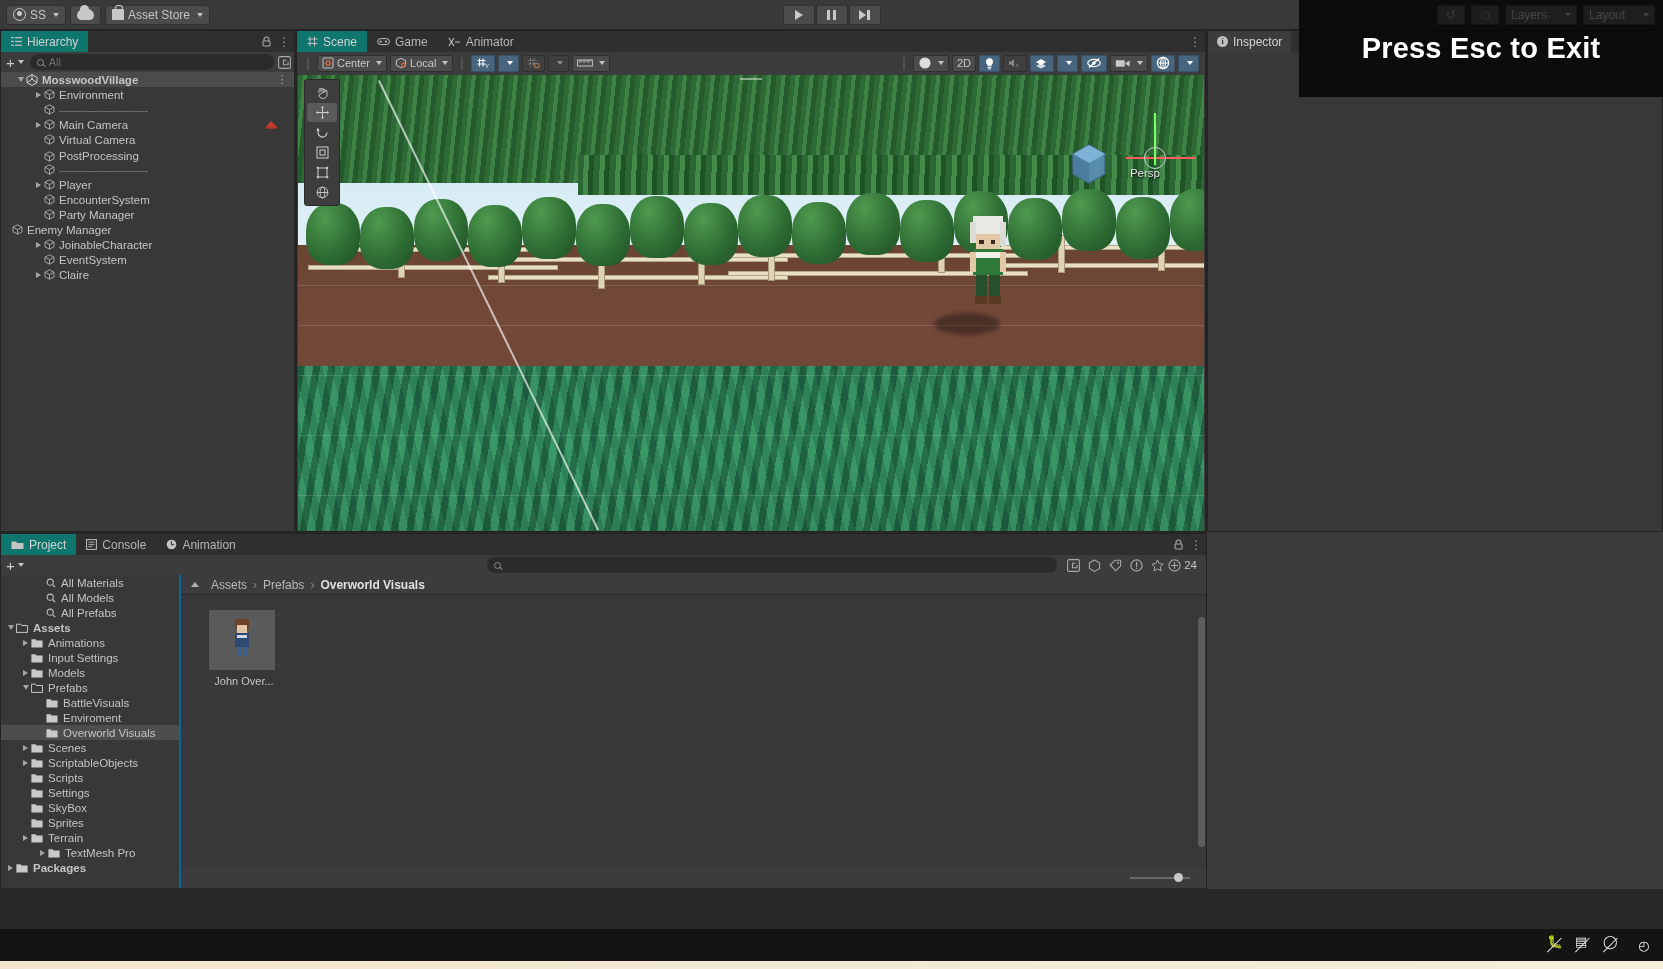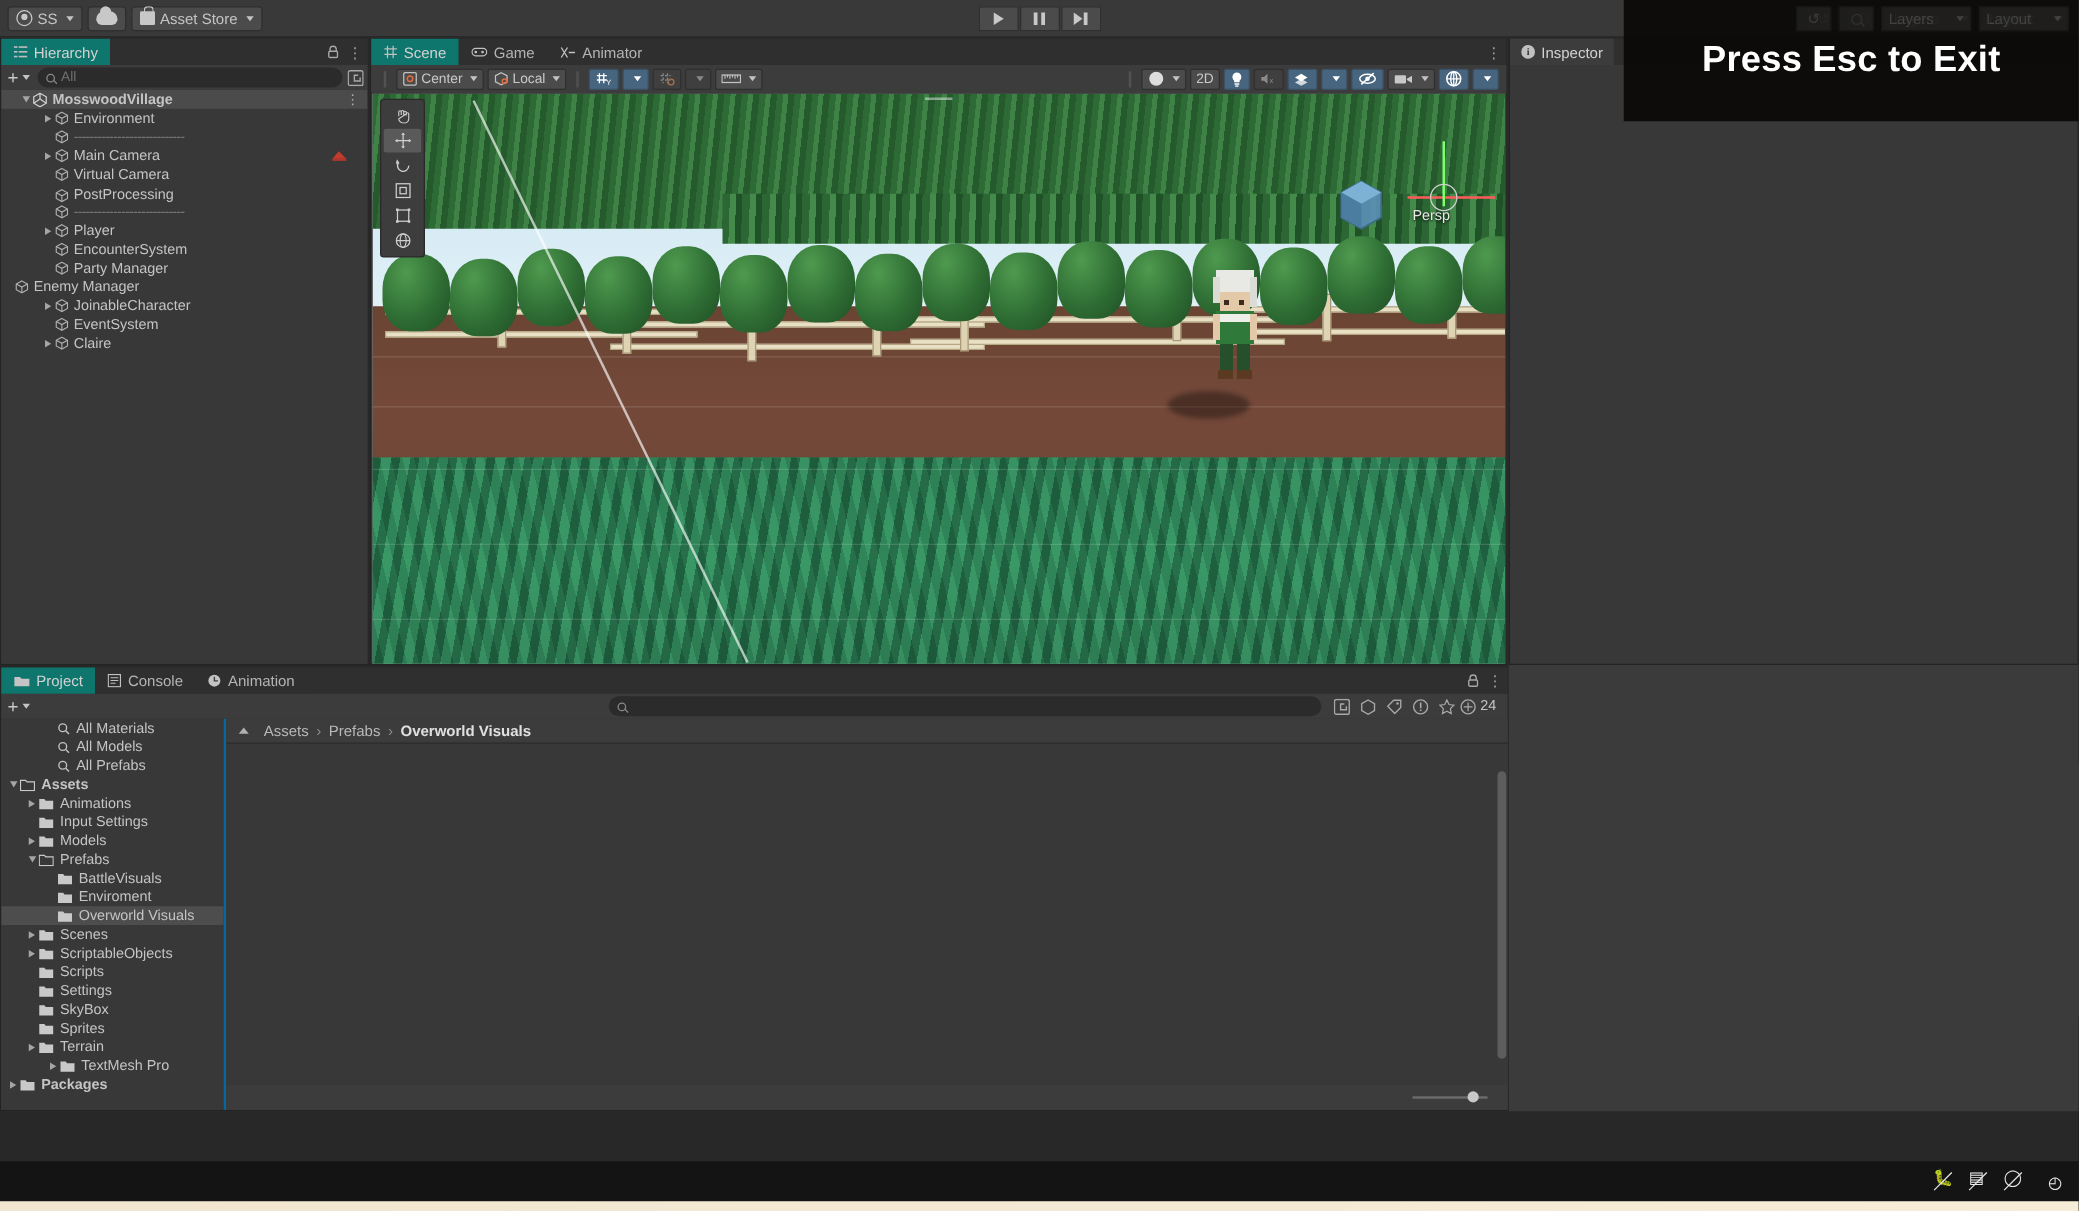--- a/index.html
+++ b/index.html
@@ -1024,20 +1024,33 @@
       <div class="p-right">
         <div class="breadcrumb">
           <span class="up-arrow" style="margin-right:6px;"></span>
           <span>Assets</span>
           <span style="color:#8a8a8a;">›</span>
           <span>Prefabs</span>
           <span style="color:#8a8a8a;">›</span>
           <span class="bc-cur">Overworld Visuals</span>
         </div>
         <div class="grid-area" id="asset-grid">
+            <div class="asset-cell">
+              <div class="asset-thumb">
+                <svg width="34" height="46" viewBox="0 0 20 28" shape-rendering="crispEdges">
+                  <rect x="6" y="1" width="8" height="6" fill="#6b4427"></rect>
+                  <rect x="7" y="5" width="6" height="5" fill="#e2c6a5"></rect>
+                  <rect x="6" y="10" width="8" height="8" fill="#2c4a74"></rect>
+                  <rect x="7" y="11" width="6" height="2" fill="#cfd8e4"></rect>
+                  <rect x="7" y="18" width="3" height="6" fill="#3a5f8a"></rect>
+                  <rect x="10.5" y="18" width="3" height="6" fill="#3a5f8a"></rect>
+                </svg>
+              </div>
+              <div class="asset-label">John Over...</div>
+            </div>
           </div>
         <div class="vscroll">
             <div class="thumb"></div>
           </div>
         <div class="p-footer">
           <div class="slider">
               <div class="knob"></div>
             </div>
         </div>
       </div>

